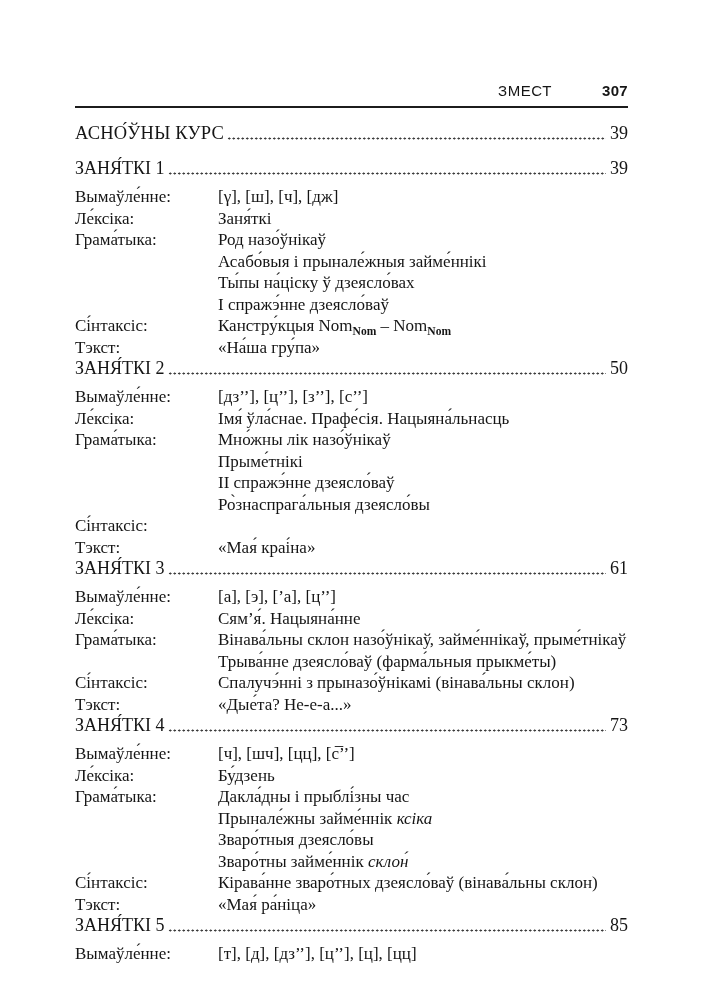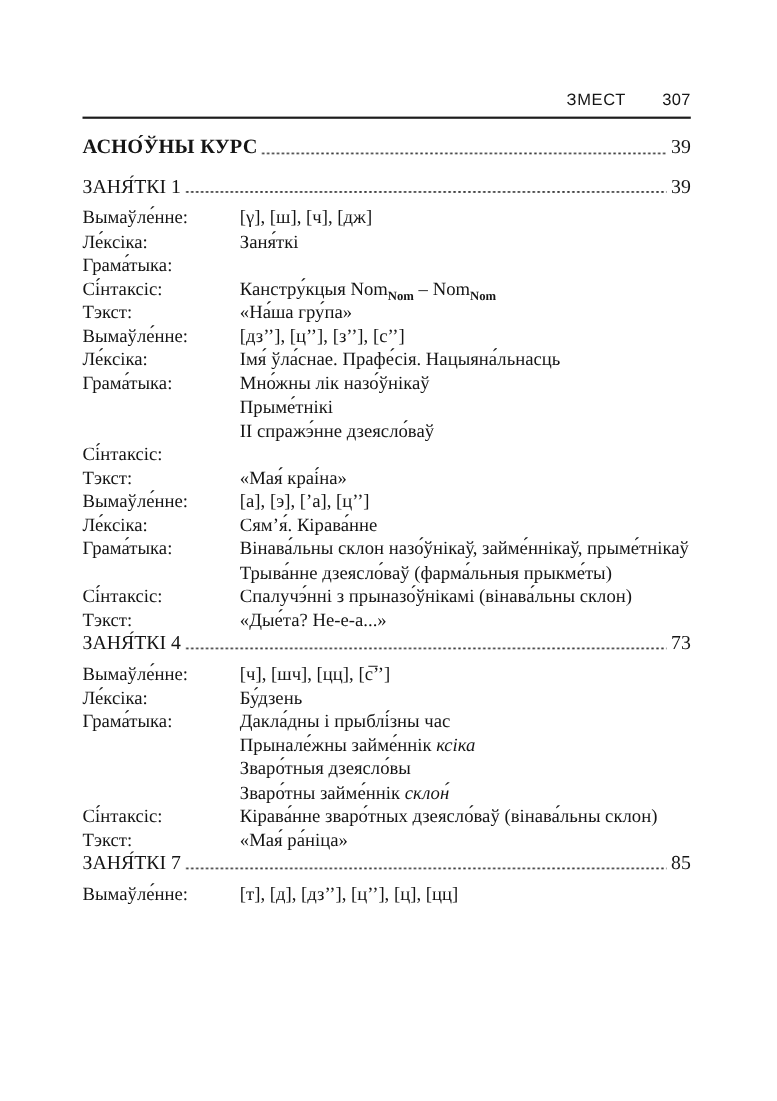--- a/index.html
+++ b/index.html
@@ -9,32 +9,32 @@
     color: #151515;
   }
   .page {
     box-sizing: border-box;
     width: 706px; height: 1001px;
     padding: 82px 78px 0 75px;
   }
   
   .running-head {
     display: flex; justify-content: flex-end; align-items: baseline;
-    gap: 33px;
+    gap: 50px;
     font-family: "Liberation Sans", sans-serif;
     font-size: 15px; letter-spacing: 0.6px;
     padding-bottom: 7px;
   }
-  .running-head .pagenum { font-weight: 400; letter-spacing: 0.3px; }
+  .running-head .pagenum { font-weight: 700; letter-spacing: 0.3px; }
   .rule { height: 2px; background: #1c1c1c; margin-bottom: 15px; }
 
   
   .entry-line { display: flex; align-items: baseline; font-size: 18px; }
   .course-line { margin-bottom: 14px; }
-  .course-line .entry-title { font-weight: 700; font-size: 18.5px; letter-spacing: 0.2px; }
+  .course-line .entry-title { font-weight: 400; font-size: 18.5px; letter-spacing: 0.2px; }
   .leader {
     flex: 1 1 auto;
     height: 5px;
     align-self: flex-end;
     margin: 0 4px 3px 3px;
     background-image: radial-gradient(circle, #3c3c3c 0.9px, transparent 1.2px);
     background-size: 4.5px 5px;
     background-repeat: repeat-x;
     background-position: left bottom;
   }
@@ -85,39 +85,50 @@
 
   <div class="toc-row">
     <div class="row-label">Ле́ксіка:</div>
     <div class="row-lines">
               <div class="row-line">Заня́ткі</div>
             </div>
   </div>
 
   <div class="toc-row">
     <div class="row-label">Грама́тыка:</div>
+    <div class="row-lines">
+              <div class="row-line">Род назо́ўнікаў</div>
+              <div class="row-line">Асабо́выя і прынале́жныя займе́ннікі</div>
+              <div class="row-line">Ты́пы на́ціску ў дзеясло́вах</div>
+              <div class="row-line">І спражэ́нне дзеясло́ваў</div>
+            </div>
   </div>
 
   <div class="toc-row">
     <div class="row-label">Сі́нтаксіс:</div>
     <div class="row-lines">
               <div class="row-line">Канстру́кцыя Nom<sub>Nom</sub> – Nom<sub>Nom</sub></div>
             </div>
   </div>
 
   <div class="toc-row">
     <div class="row-label">Тэкст:</div>
     <div class="row-lines">
               <div class="row-line">«На́ша гру́па»</div>
             </div>
   </div>
 </div>
   </section>
 
   <section class="toc-section">
+    <div class="entry-line section-title-line">
+      <span class="entry-title">ЗАНЯ́ТКІ 2</span>
+      <span class="leader"></span>
+      <span class="entry-page">50</span>
+    </div>
     <div class="rows">
   <div class="toc-row">
     <div class="row-label">Вымаўле́нне:</div>
     <div class="row-lines">
               <div class="row-line">[дз’’], [ц’’], [з’’], [с’’]</div>
             </div>
   </div>
 
   <div class="toc-row">
     <div class="row-label">Ле́ксіка:</div>
@@ -125,49 +136,55 @@
               <div class="row-line">Імя́ ўла́снае. Прафе́сія. Нацыяна́льнасць</div>
             </div>
   </div>
 
   <div class="toc-row">
     <div class="row-label">Грама́тыка:</div>
     <div class="row-lines">
               <div class="row-line">Мно́жны лік назо́ўнікаў</div>
               <div class="row-line">Прыме́тнікі</div>
               <div class="row-line">ІІ спражэ́нне дзеясло́ваў</div>
+              <div class="row-line">Ро̀знаспрага́льныя дзеясло́вы</div>
             </div>
   </div>
 
   <div class="toc-row">
     <div class="row-label">Сі́нтаксіс:</div>
   </div>
 
   <div class="toc-row">
     <div class="row-label">Тэкст:</div>
     <div class="row-lines">
               <div class="row-line">«Мая́ краі́на»</div>
             </div>
   </div>
 </div>
   </section>
 
   <section class="toc-section">
+    <div class="entry-line section-title-line">
+      <span class="entry-title">ЗАНЯ́ТКІ 3</span>
+      <span class="leader"></span>
+      <span class="entry-page">61</span>
+    </div>
     <div class="rows">
   <div class="toc-row">
     <div class="row-label">Вымаўле́нне:</div>
     <div class="row-lines">
               <div class="row-line">[а], [э], [’а], [ц’’]</div>
             </div>
   </div>
 
   <div class="toc-row">
     <div class="row-label">Ле́ксіка:</div>
     <div class="row-lines">
-              <div class="row-line">Сям’я́. Кірава́нне</div>
+              <div class="row-line">Сям’я́. Нацыяна́нне</div>
             </div>
   </div>
 
   <div class="toc-row">
     <div class="row-label">Грама́тыка:</div>
     <div class="row-lines">
               <div class="row-line">Вінава́льны склон назо́ўнікаў, займе́ннікаў, прыме́тнікаў</div>
               <div class="row-line">Трыва́нне дзеясло́ваў (фарма́льныя прыкме́ты)</div>
             </div>
   </div>
@@ -230,21 +247,21 @@
     <div class="row-label">Тэкст:</div>
     <div class="row-lines">
               <div class="row-line">«Мая́ ра́ніца»</div>
             </div>
   </div>
 </div>
   </section>
 
   <section class="toc-section">
     <div class="entry-line section-title-line">
-      <span class="entry-title">ЗАНЯ́ТКІ 7</span>
+      <span class="entry-title">ЗАНЯ́ТКІ 5</span>
       <span class="leader"></span>
       <span class="entry-page">85</span>
     </div>
     <div class="rows">
   <div class="toc-row">
     <div class="row-label">Вымаўле́нне:</div>
     <div class="row-lines">
               <div class="row-line">[т], [д], [дз’’], [ц’’], [ц], [цц]</div>
             </div>
   </div>

